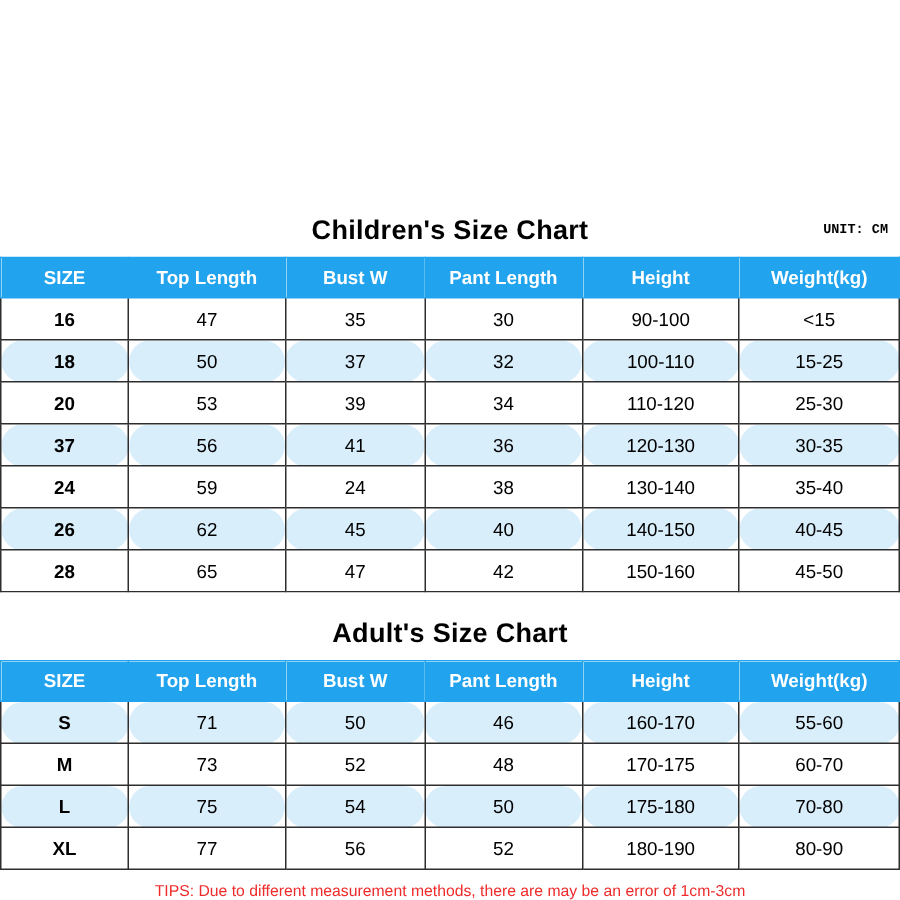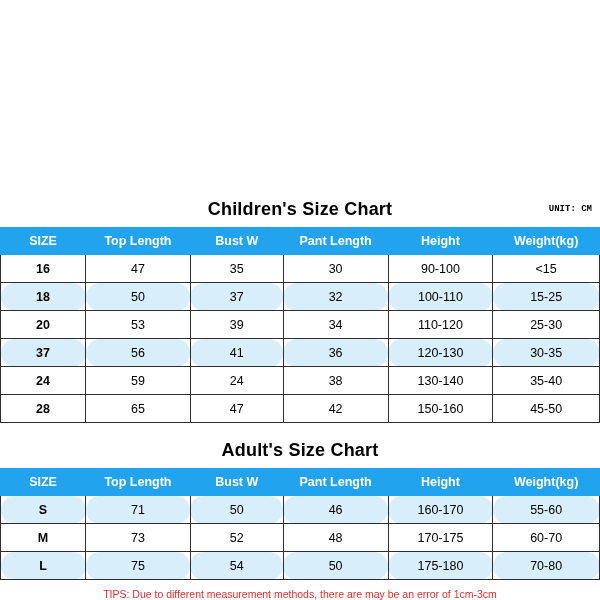--- a/index.html
+++ b/index.html
@@ -165,20 +165,28 @@
           <td>30-35</td>
         </tr>
         <tr class="row-plain">
           <td class="size-cell">24</td>
           <td>59</td>
           <td>24</td>
           <td>38</td>
           <td>130-140</td>
           <td>35-40</td>
         </tr>
+        <tr class="row-alt">
+          <td class="size-cell">26</td>
+          <td>62</td>
+          <td>45</td>
+          <td>40</td>
+          <td>140-150</td>
+          <td>40-45</td>
+        </tr>
         <tr class="row-plain">
           <td class="size-cell">28</td>
           <td>65</td>
           <td>47</td>
           <td>42</td>
           <td>150-160</td>
           <td>45-50</td>
         </tr>
       </tbody>
     </table>
@@ -227,19 +235,27 @@
           <td>60-70</td>
         </tr>
         <tr class="row-alt">
           <td class="size-cell">L</td>
           <td>75</td>
           <td>54</td>
           <td>50</td>
           <td>175-180</td>
           <td>70-80</td>
         </tr>
+        <tr class="row-plain">
+          <td class="size-cell">XL</td>
+          <td>77</td>
+          <td>56</td>
+          <td>52</td>
+          <td>180-190</td>
+          <td>80-90</td>
+        </tr>
       </tbody>
     </table>
   </div>
 
   <div class="tips">TIPS: Due to different measurement methods, there are may be an error of 1cm-3cm</div>
 
 </div>
 
 </body></html>

